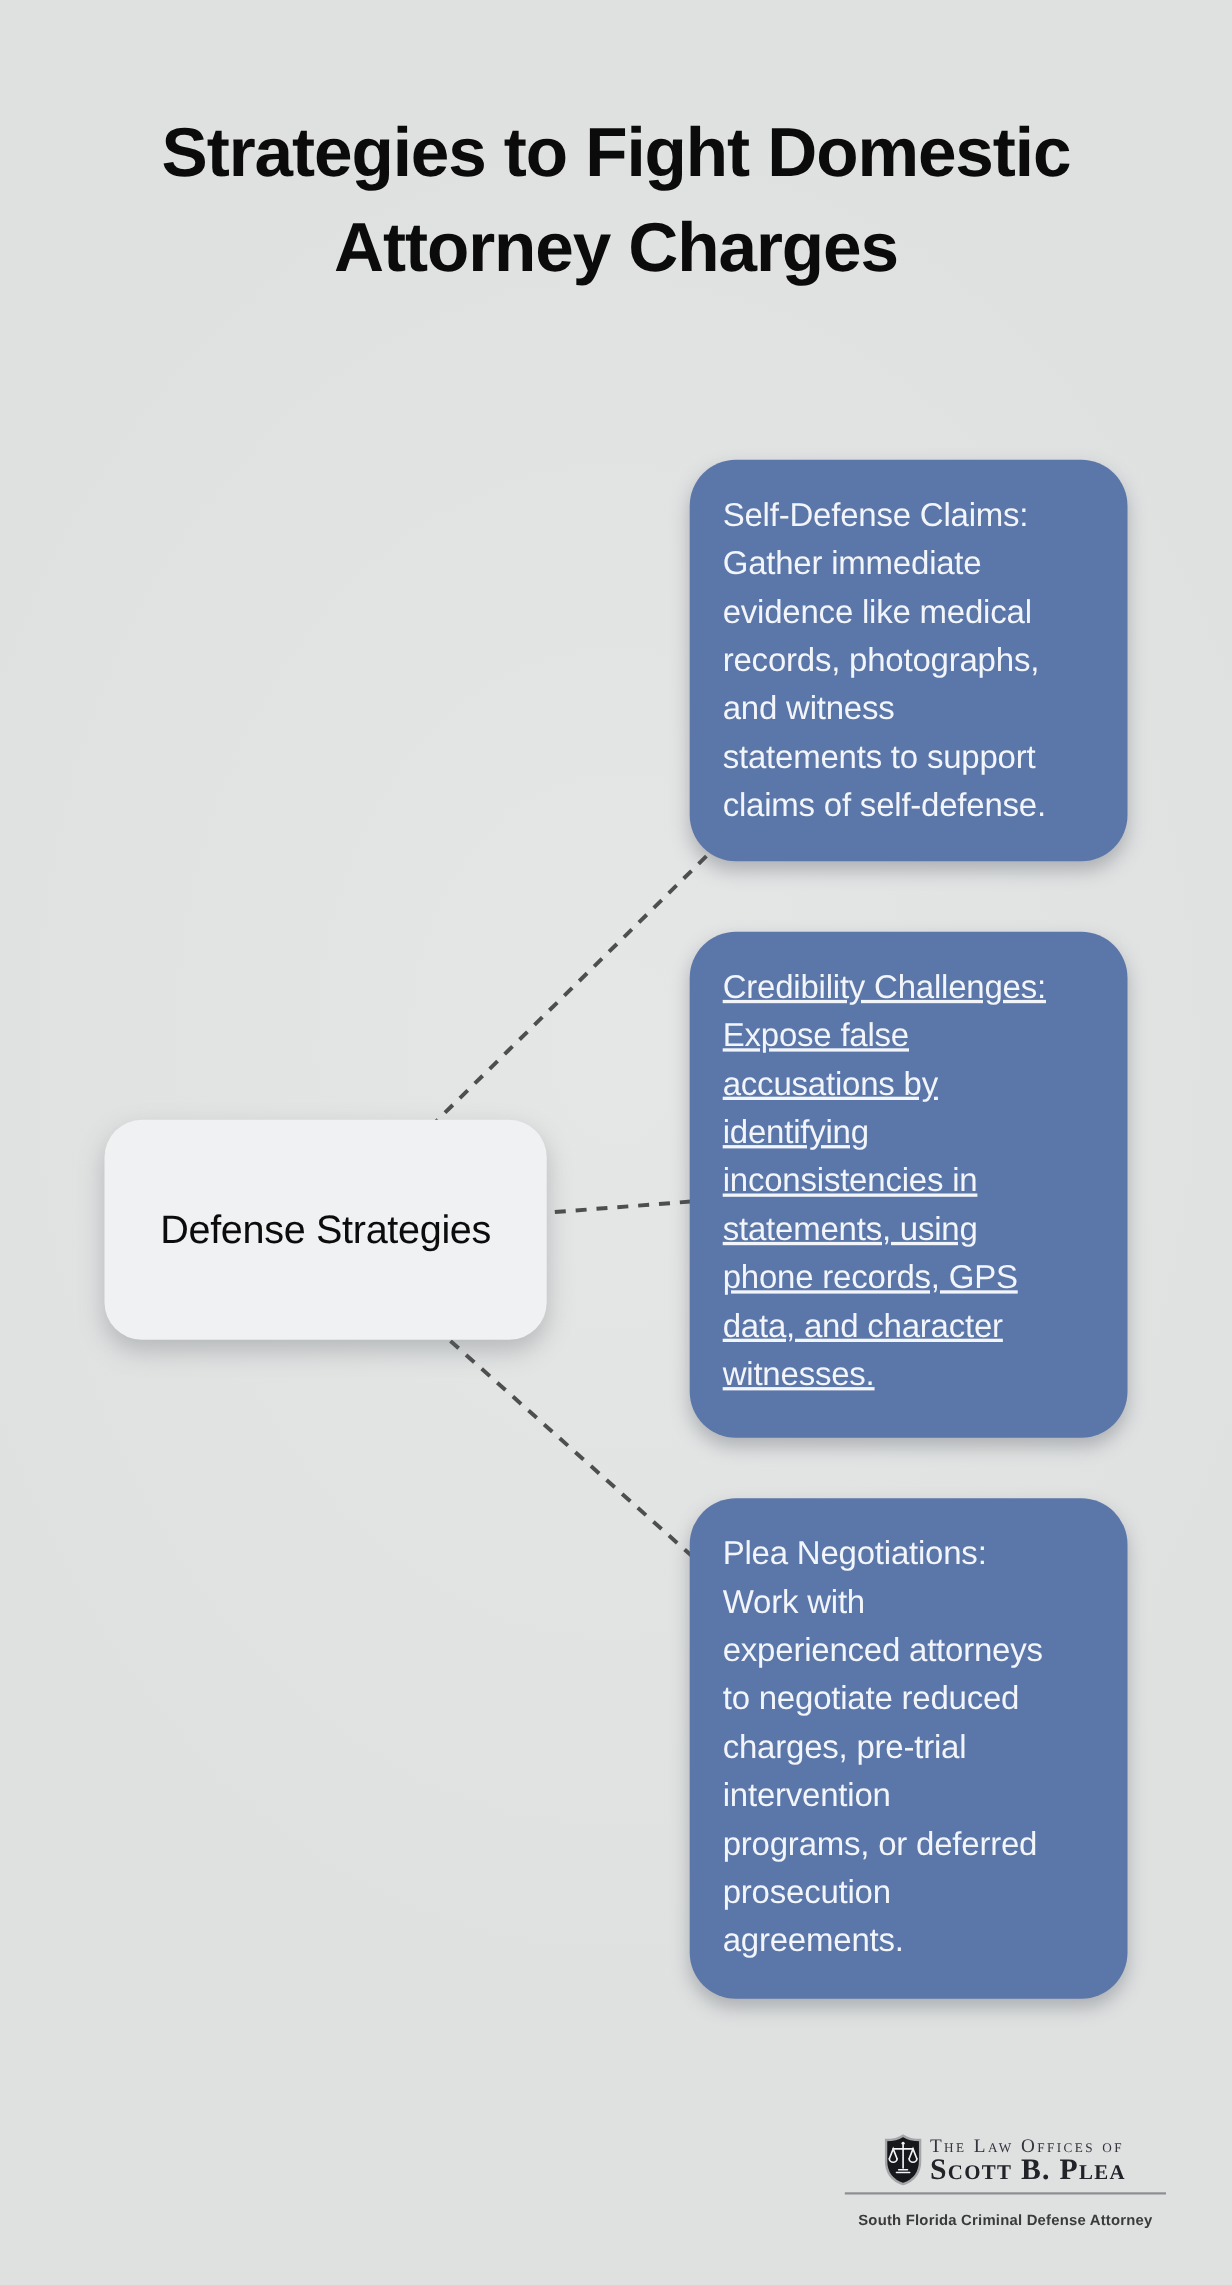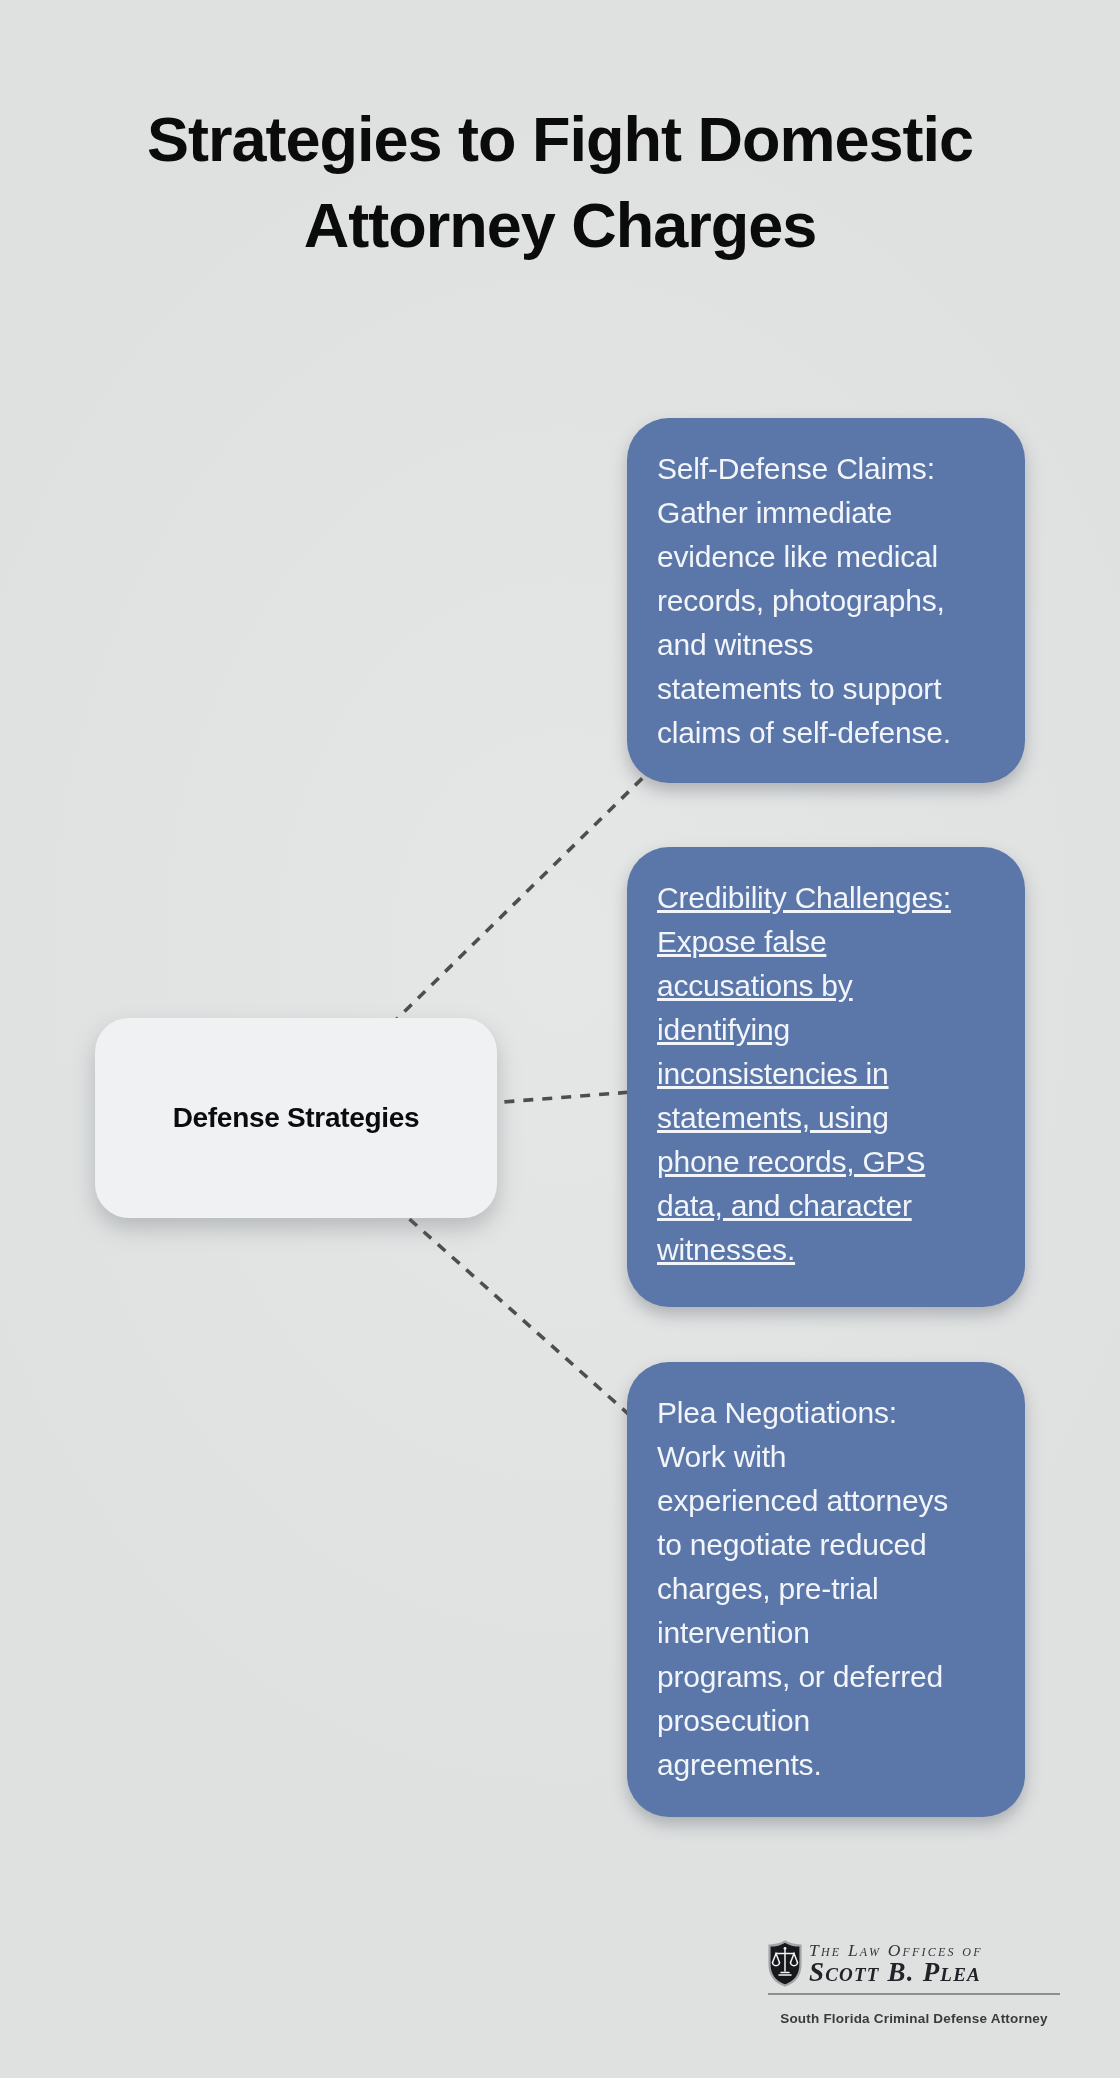--- a/index.html
+++ b/index.html
@@ -31,21 +31,21 @@
   }
   .node{
     position:absolute;left:95px;top:1018px;z-index:2;
     width:402px;height:200px;
     background:#f0f1f3;
     border-radius:34px;
     box-shadow:0 10px 22px rgba(100,105,110,0.35);
     display:flex;align-items:center;justify-content:center;
   }
   .node-label{
-    font-size:28px;font-weight:700;color:#0c0c0c;letter-spacing:-0.3px;
+    font-size:36px;font-weight:400;color:#0c0c0c;letter-spacing:-0.3px;
   }
   .card{
     position:absolute;left:627px;z-index:2;
     width:398px;
     box-sizing:border-box;
     background:#5b76a9;
     border-radius:42px;
     box-shadow:0 8px 16px rgba(80,86,94,0.35);
     color:#f2f5f9;
     font-size:30px;
@@ -58,21 +58,21 @@
   .card.c1{top:418px;height:365px;}
   .card.c2{top:847px;height:460px;text-decoration:underline;}
   .card.c3{top:1362px;height:455px;}
 
   .logo{
     position:absolute;left:768px;top:1940px;z-index:2;
     width:292px;
     color:#2a2a32;
   }
   .logo-row{
-    display:flex;align-items:center;justify-content:flex-start;gap:7px;font-style:italic;
+    display:flex;align-items:center;justify-content:center;gap:7px;
   }
   .logo-shield{flex:0 0 auto;}
   .logo-names{display:flex;flex-direction:column;align-items:flex-start;}
   .logo-line1{
     font-family:"Liberation Serif", serif;
     font-variant:small-caps;
     font-size:17.5px;line-height:18px;
     letter-spacing:2.2px;
     color:#33343c;
     white-space:nowrap;

